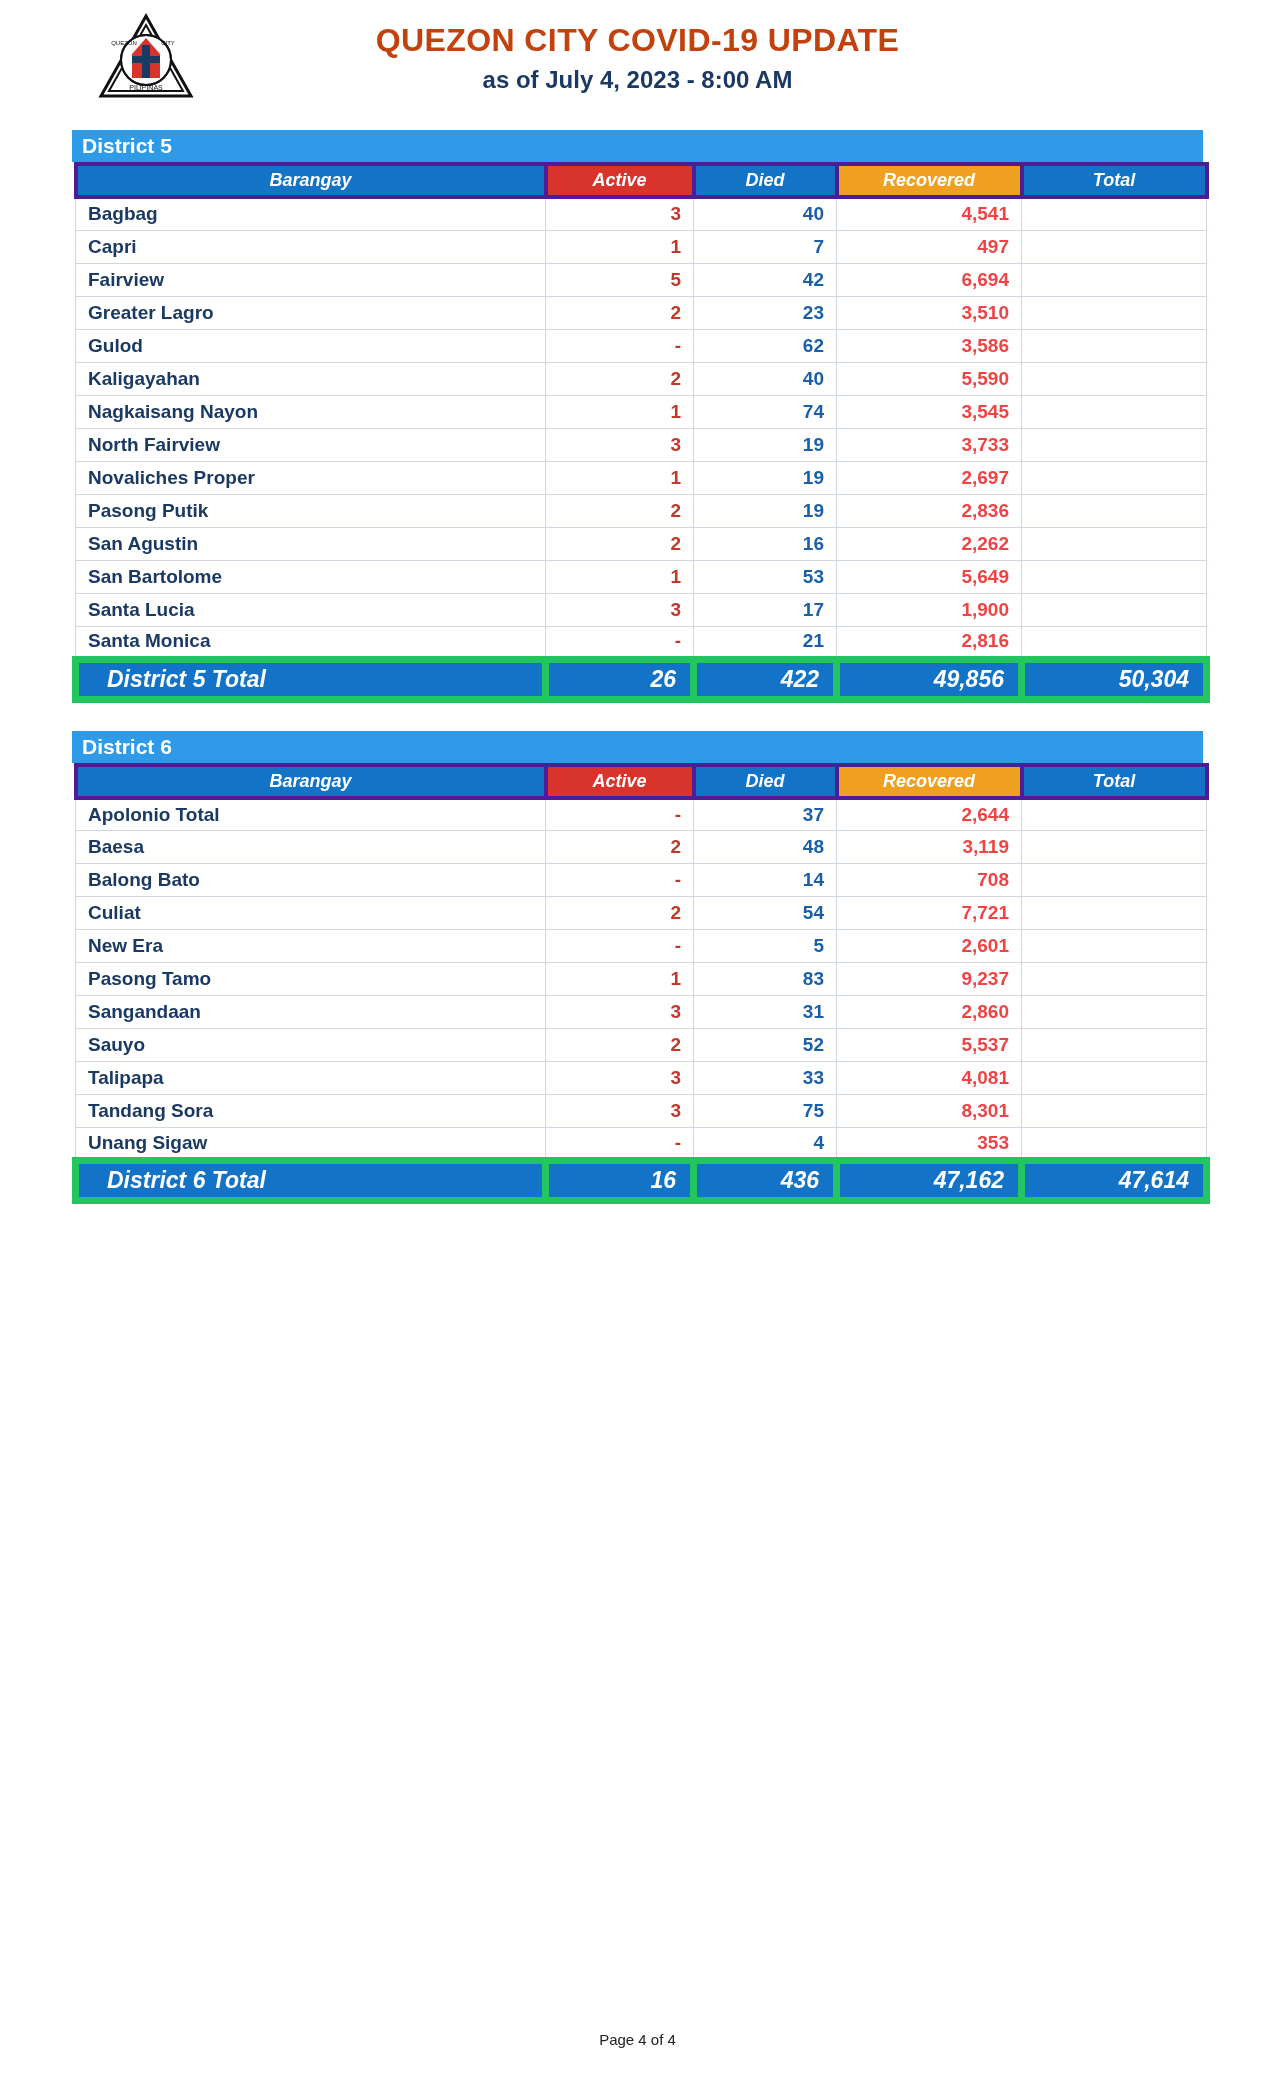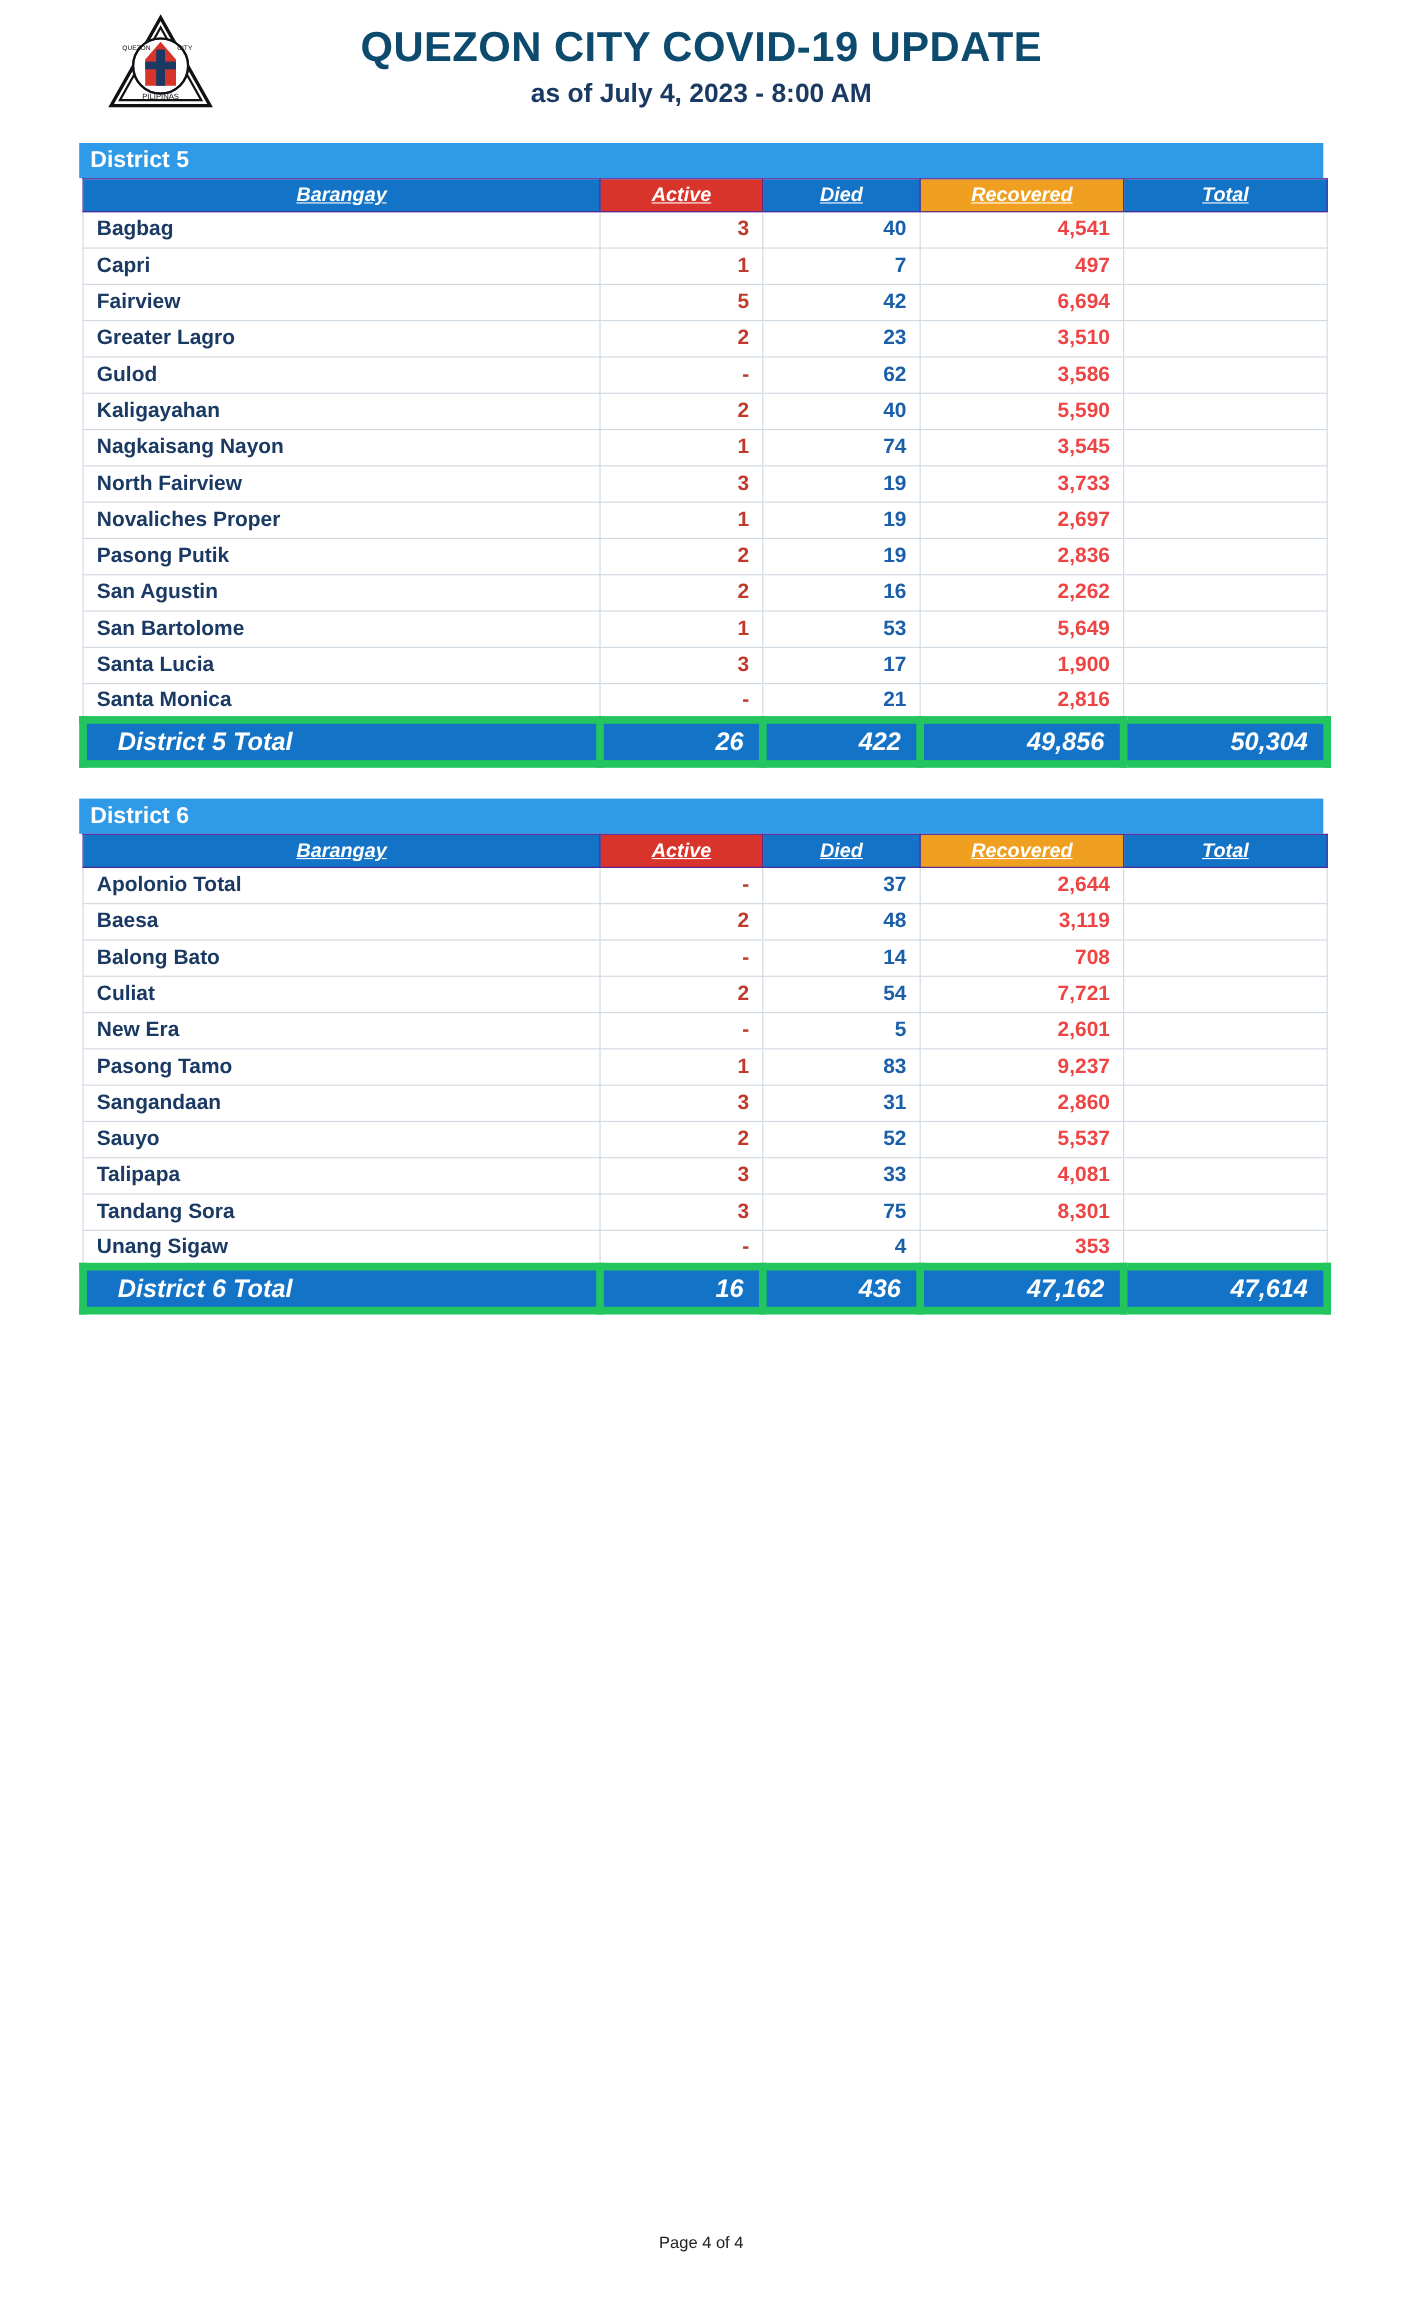--- a/index.html
+++ b/index.html
@@ -34,23 +34,23 @@
     top: 12px;
     width: 96px;
     height: 88px;
   }
   .title-block {
     text-align: center;
     padding-top: 22px;
   }
   .doc-title {
     font-family: "Liberation Sans", sans-serif;
-    font-size: 38px;
-    font-weight: bold;
-    color: #0c4a6e;
+    font-size: 32px;
+    font-weight: bold;
+    color: #c2410c;
     letter-spacing: 0.4px;
   }
   .doc-subtitle {
     font-family: "Liberation Sans", sans-serif;
     font-size: 24px;
     font-weight: bold;
     color: #1b3a63;
     margin-top: 7px;
   }
 
@@ -80,22 +80,21 @@
   table.dt col.c-total { width: 185px; }
 
   table.dt th {
     height: 29px;
     font-size: 18px;
     font-style: italic;
     font-weight: bold;
     color: #ffffff;
     text-align: center;
     padding: 0;
-    border: 1px solid #4c1d95;
-    text-decoration: underline;
+    border: 4px solid #4c1d95;
   }
   th.h-brgy { background: #1273c7; }
   th.h-active { background: #d9342b; }
   th.h-died { background: #1273c7; }
   th.h-recovered { background: #f0a020; }
   th.h-total { background: #1273c7; }
 
   table.dt td {
     height: 33px;
     font-size: 19px;

